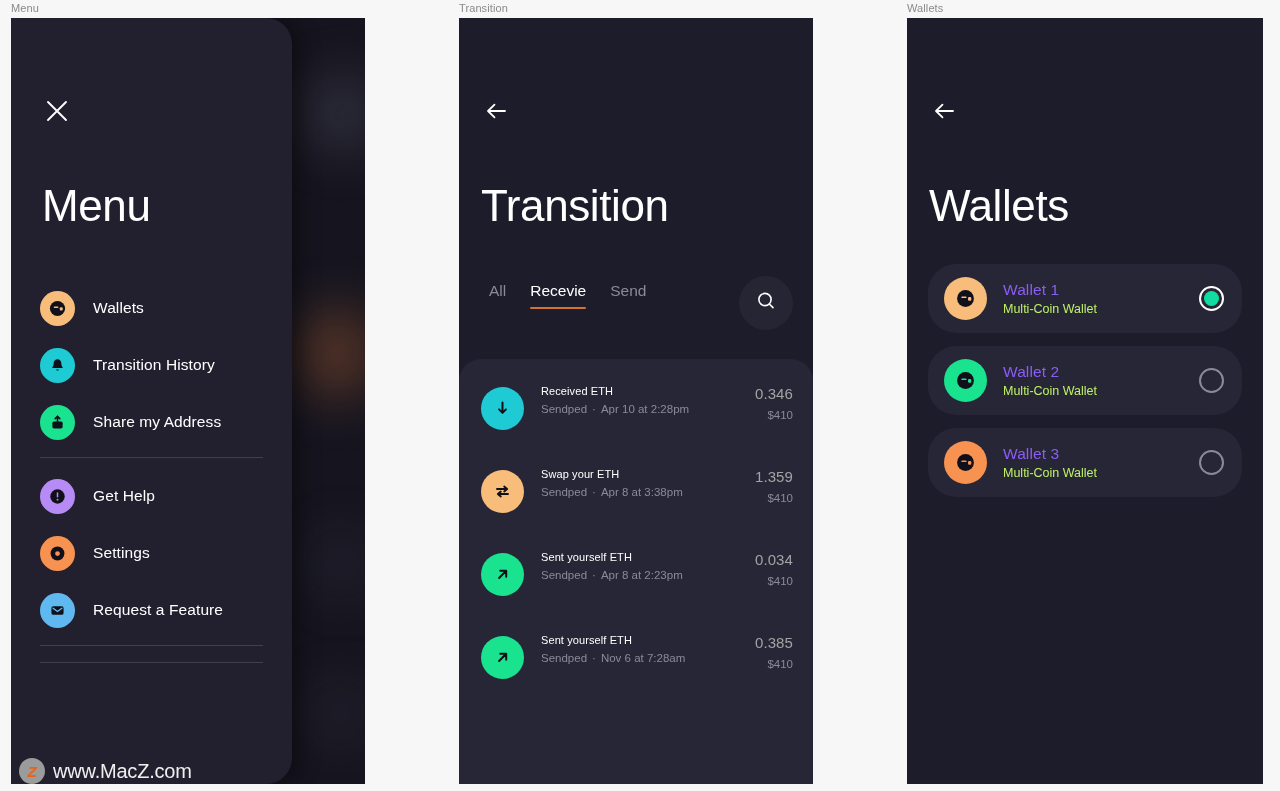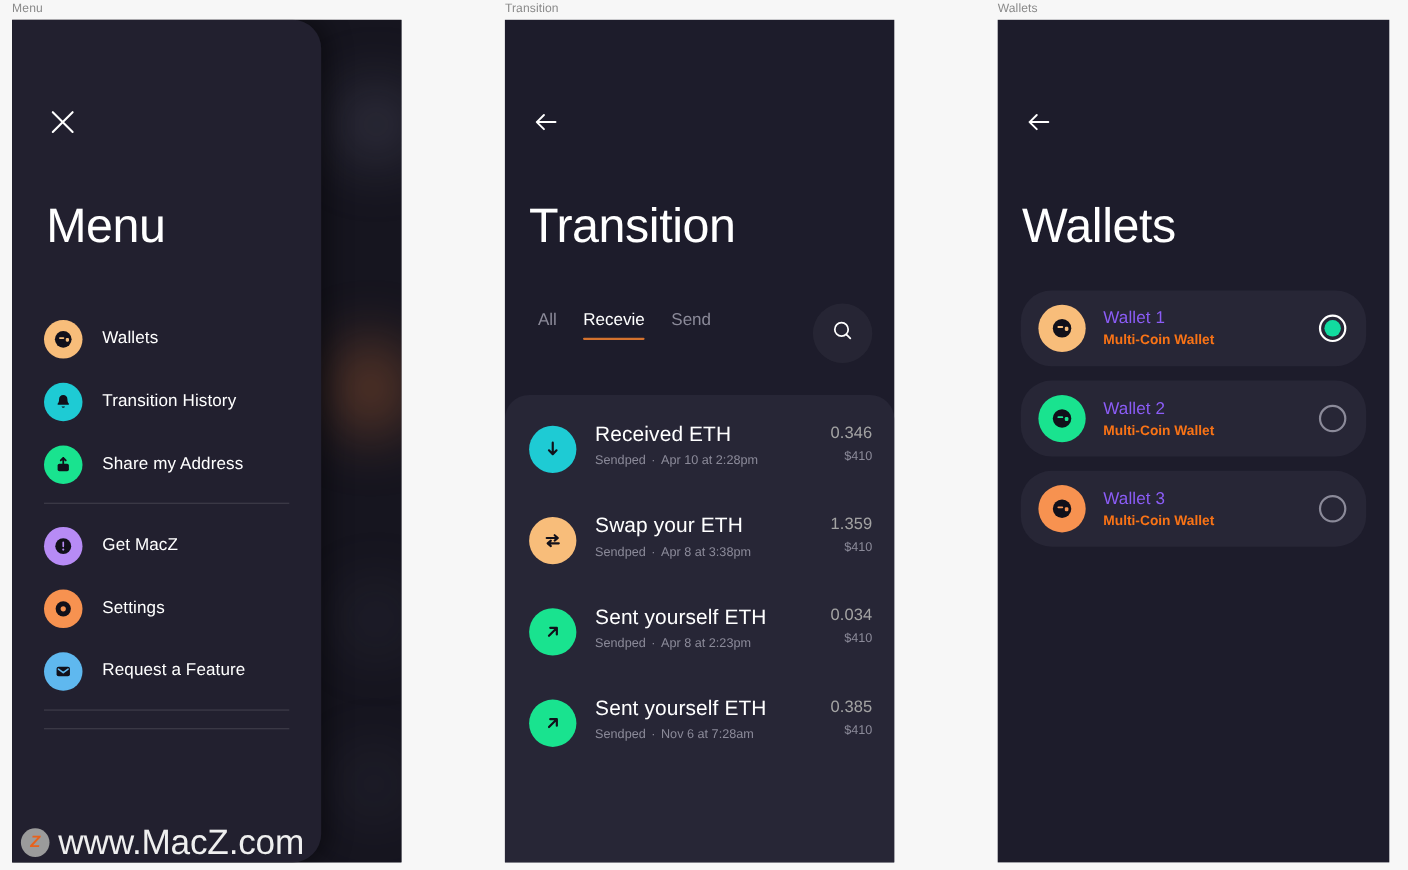--- a/index.html
+++ b/index.html
@@ -76,21 +76,21 @@
     position: absolute; left: 8px; bottom: 0px;
     display: flex; align-items: center; gap: 8px;
     z-index: 20;
   }
   .wm-logo {
     width: 26px; height: 26px; border-radius: 50%;
     background: #9b9b9b; color: #e8621c;
     font-weight: bold; font-size: 15px; font-style: italic;
     display:flex; align-items:center; justify-content:center;
   }
-  .wm-text { font-size: 32px; color: #efefef; letter-spacing: -.2px; }
+  .wm-text { font-size: 20px; color: #efefef; letter-spacing: -.2px; }
 
   
   #panel-tx { left: 459px; width: 354px; height: 766px; }
   .back-btn { position: absolute; left: 22px; top: 78px; width: 30px; height: 30px; cursor:pointer; }
   .screen-title {
     position: absolute; left: 22px; top: 166px;
     font-size: 44px; color: #fff; letter-spacing: -.4px; line-height: 1;
   }
   .tabs { position: absolute; left: 18px; top: 264px; display: flex; align-items: flex-start; }
   .tab {
@@ -115,42 +115,42 @@
     border-top-left-radius: 22px; border-top-right-radius: 22px;
     padding-top: 16px;
   }
   .tx-row {
     display: flex; align-items: flex-start;
     padding: 10px 20px 10px 22px; height: 83px; cursor: pointer;
   }
   .tx-ico { flex: none; width: 43px; height: 43px; border-radius: 50%;
             display:flex; align-items:center; justify-content:center; margin-top: 2px; }
   .tx-body { flex: 1 1 auto; margin-left: 17px; min-width: 0; }
-  .tx-title { font-size: 19px; color: #ffffff; letter-spacing: .1px; }
+  .tx-title { font-size: 11px; color: #ffffff; letter-spacing: .1px; }
   .tx-sub { font-size: 11.5px; color: #8b8a99; margin-top: 6px; }
   .tx-sub .dot { margin: 0 5px; }
   .tx-right { flex: none; width: 46px; text-align: right; }
   .tx-amt { font-size: 15px; color: #a3a3a3; letter-spacing: .1px; }
   .tx-fiat { font-size: 11.5px; color: #8b8a99; margin-top: 6px; line-height: 1.35;
              word-break: break-all; }
 
   
   #panel-wallets { left: 907px; width: 356px; height: 766px; }
   .wallet-list { position: absolute; left: 21px; right: 21px; top: 246px; }
   .wallet-row {
     display: flex; align-items: center;
     background: #272636; border-radius: 28px;
     padding: 13px 18px 13px 16px; margin-bottom: 13px;
     cursor: pointer;
   }
   .wallet-avatar { flex: none; width: 43px; height: 43px; border-radius: 50%;
                    display:flex; align-items:center; justify-content:center; }
   .wallet-body { flex: 1 1 auto; margin-left: 16px; }
   .wallet-name { font-size: 15.5px; color: #8b5cf6; letter-spacing: .1px; }
-  .wallet-type { font-size: 12.5px; color: #f97316; margin-top: 3px; font-weight: bold; }
+  .wallet-type { font-size: 12.5px; color: #bef264; margin-top: 3px; }
   .radio { flex: none; width: 25px; height: 25px; border-radius: 50%;
            border: 2px solid #8b8a99; display:flex; align-items:center; justify-content:center; }
   .radio.on { border-color: #ffffff; }
   .radio .fill { width: 15px; height: 15px; border-radius: 50%; background: #12dba0; }
 </style>
 </head>
 <body>
 
 <div class="canvas">
 
@@ -212,21 +212,21 @@
         <div class="menu-divider"></div>
 
         <div class="menu-item">
           <span class="mi-ico badge" style="background:#b78bf5">
             <svg width="19" height="19" viewBox="0 0 20 20">
               <circle cx="10" cy="10" r="7.6" fill="#11101a"></circle>
               <rect x="9.2" y="5.6" width="1.6" height="5.4" rx=".8" fill="#b78bf5"></rect>
               <circle cx="10" cy="13.3" r="1" fill="#b78bf5"></circle>
             </svg>
           </span>
-          <span class="mi-label">Get MacZ</span>
+          <span class="mi-label">Get Help</span>
         </div>
 
         <div class="menu-item">
           <span class="mi-ico badge" style="background:#f79250">
             <svg width="19" height="19" viewBox="0 0 20 20">
               <circle cx="10" cy="10" r="7.3" fill="#11101a"></circle>
               <circle cx="10" cy="10" r="2.5" fill="#f79250"></circle>
             </svg>
           </span>
           <span class="mi-label">Settings</span>

